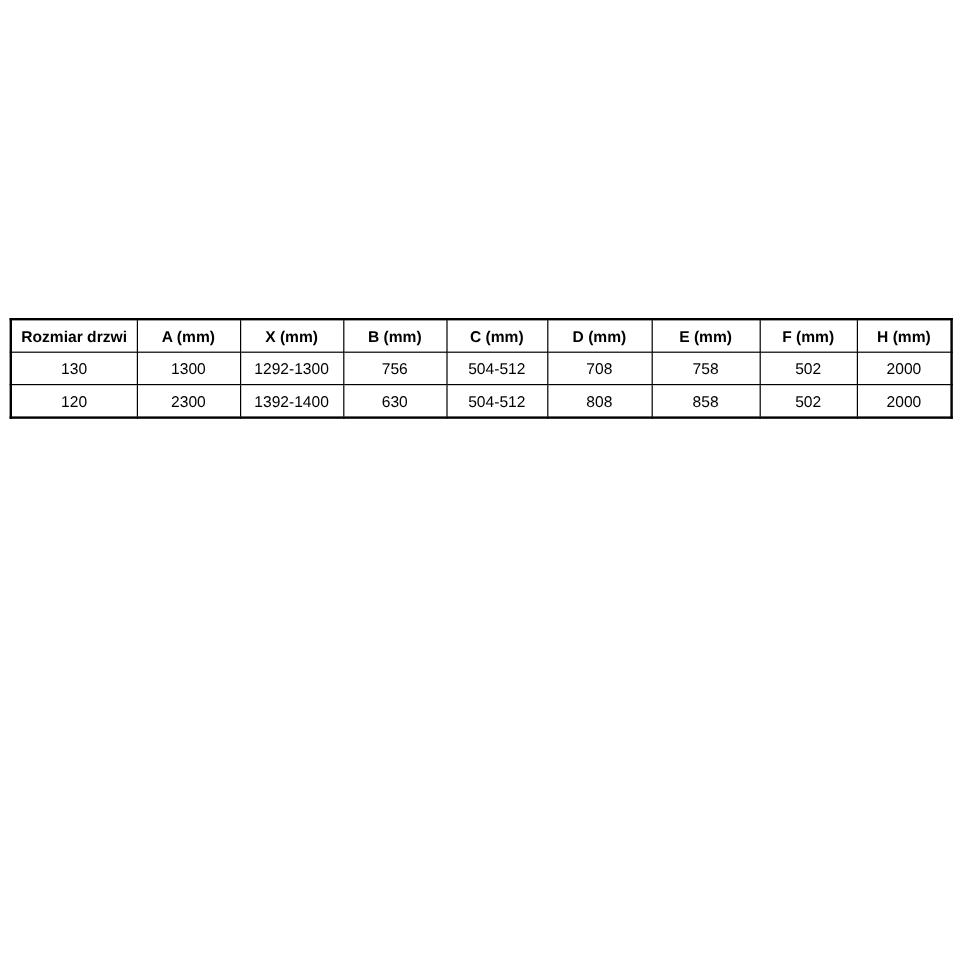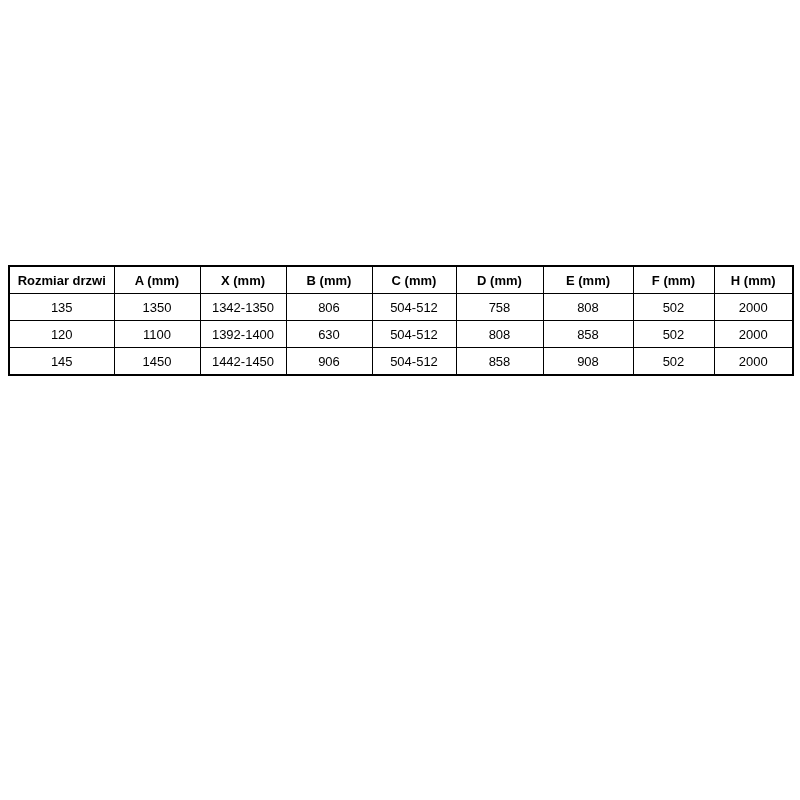--- a/index.html
+++ b/index.html
@@ -70,47 +70,36 @@
           <th>B (mm)</th>
           <th>C (mm)</th>
           <th>D (mm)</th>
           <th>E (mm)</th>
           <th>F (mm)</th>
           <th>H (mm)</th>
         </tr>
     </thead>
     <tbody>
         <tr>
-          <td>135</td>
-          <td>1350</td>
-          <td>1342-1350</td>
-          <td>806</td>
+          <td>130</td>
+          <td>1300</td>
+          <td>1292-1300</td>
+          <td>756</td>
           <td>504-512</td>
+          <td>708</td>
           <td>758</td>
-          <td>808</td>
           <td>502</td>
           <td>2000</td>
         </tr>
         <tr>
           <td>120</td>
-          <td>1100</td>
+          <td>2300</td>
           <td>1392-1400</td>
           <td>630</td>
           <td>504-512</td>
           <td>808</td>
           <td>858</td>
           <td>502</td>
           <td>2000</td>
         </tr>
-        <tr>
-          <td>145</td>
-          <td>1450</td>
-          <td>1442-1450</td>
-          <td>906</td>
-          <td>504-512</td>
-          <td>858</td>
-          <td>908</td>
-          <td>502</td>
-          <td>2000</td>
-        </tr>
       </tbody>
   </table>
 </div>
 
 </body></html>

